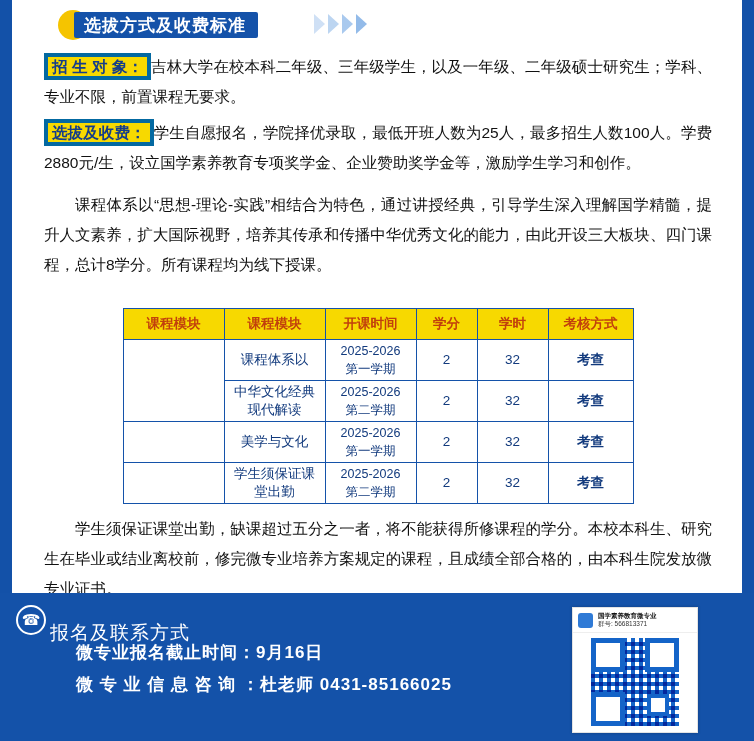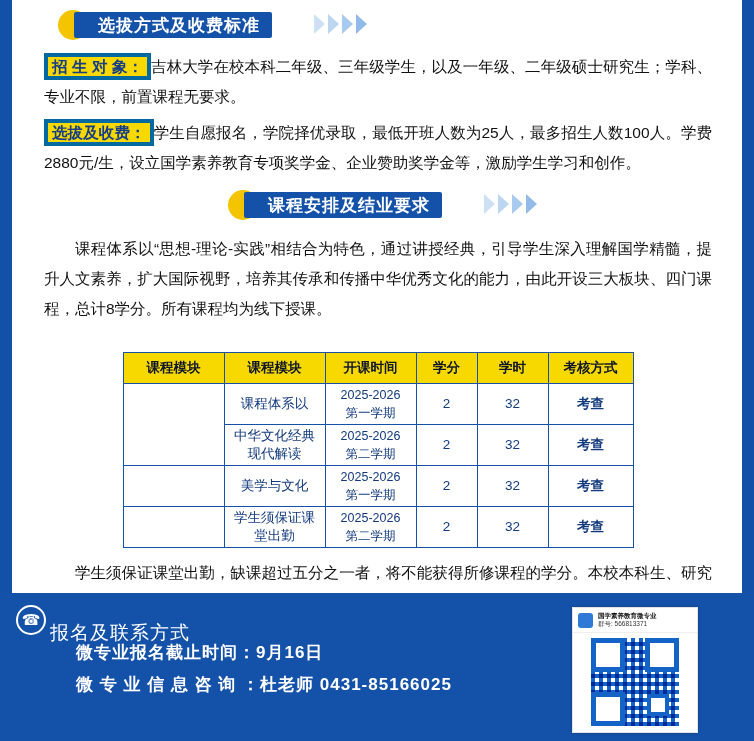--- a/index.html
+++ b/index.html
@@ -23,21 +23,21 @@
   .sec-head .ball{
     position:absolute;top:2px;width:30px;height:30px;border-radius:50%;
     background:#f5c400;
   }
   .sec-head .bar{
     position:absolute;top:4px;height:26px;
     background:#1452a9;color:#fff;
     font-size:17px;font-weight:bold;
     letter-spacing:1px;
     display:flex;align-items:center;
-    padding:0 12px 0 24px;
+    padding:0 12px 0 10px;
     border-radius:2px;
   }
   .chev{position:absolute;top:6px;display:flex;gap:3px;}
   .chev span{
     display:block;width:0;height:0;
     border-left:11px solid #cfe0f5;
     border-top:10px solid transparent;
     border-bottom:10px solid transparent;
   }
   .chev span:nth-child(2){border-left-color:#bcd5f1;}
@@ -69,21 +69,21 @@
     color:#123a7d;
   }
   table.courses th,table.courses td{
     border:1px solid #1452a9;
     text-align:center;
     vertical-align:middle;
     line-height:18px;
   }
   table.courses th{
     background:#f7d900;
-    color:#0f172a;
+    color:#c2410c;
     font-weight:bold;
     height:28px;
     text-align:center;
   }
   table.courses td{
     background:#ffffff;
     height:30px;
     padding:2px 4px;
   }
   td.mod{
@@ -181,30 +181,20 @@
 
   <div style="padding:6px 30px 0 32px;">
     <p class="para" style="margin:4px 0 0 0;">
       <span class="hl">招 生 对 象：</span><span>吉林大学在校本科二年级、三年级学生，以及一年级、二年级硕士研究生；学科、专业不限，前置课程无要求。</span>
     </p>
     <p class="para" style="margin:6px 0 0 0;">
       <span class="hl">选拔及收费：</span><span>学生自愿报名，学院择优录取，最低开班人数为25人，最多招生人数100人。学费2880元/生，设立国学素养教育专项奖学金、企业赞助奖学金等，激励学生学习和创作。</span>
     </p>
   </div>
 
-  <div class="sec-head" style="margin-top:10px;">
-    <div class="ball" style="left:216px;"></div>
-    <div class="bar" style="left:232px;">课程安排及结业要求</div>
-    <div class="chev" style="left:472px;">
-      <span></span>
-        <span></span>
-        <span></span>
-        <span></span>
-    </div>
-  </div>
 
   <div style="padding:6px 30px 0 32px;">
     <p class="para indent" style="margin:6px 0 28px 0;">课程体系以“思想-理论-实践”相结合为特色，通过讲授经典，引导学生深入理解国学精髓，提升人文素养，扩大国际视野，培养其传承和传播中华优秀文化的能力，由此开设三大板块、四门课程，总计8学分。所有课程均为线下授课。</p>
 
     <table class="courses">
       <thead>
         <tr>
           <th>课程模块</th>
           <th>课程模块</th>
           <th>开课时间</th>

